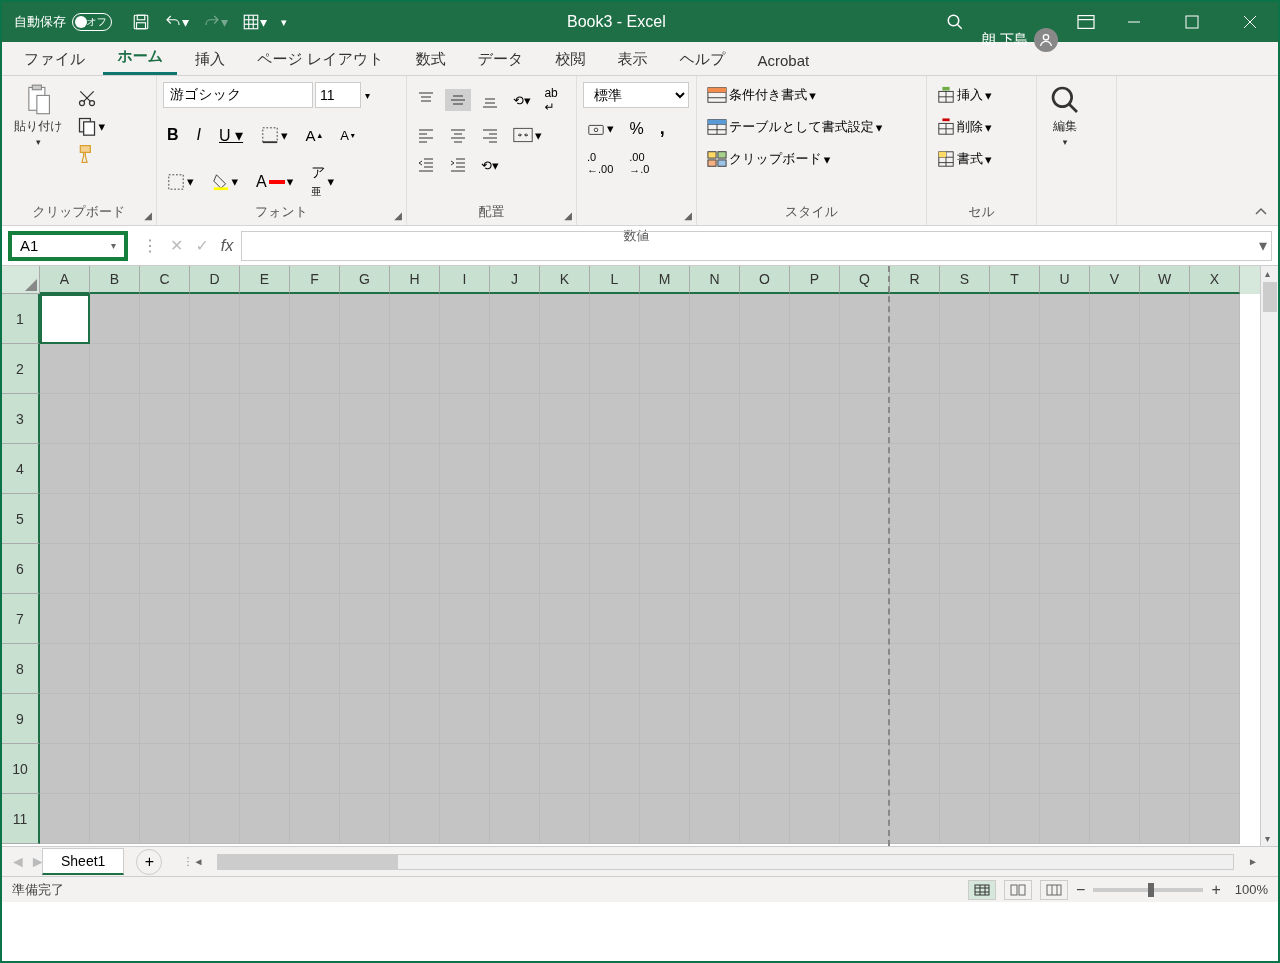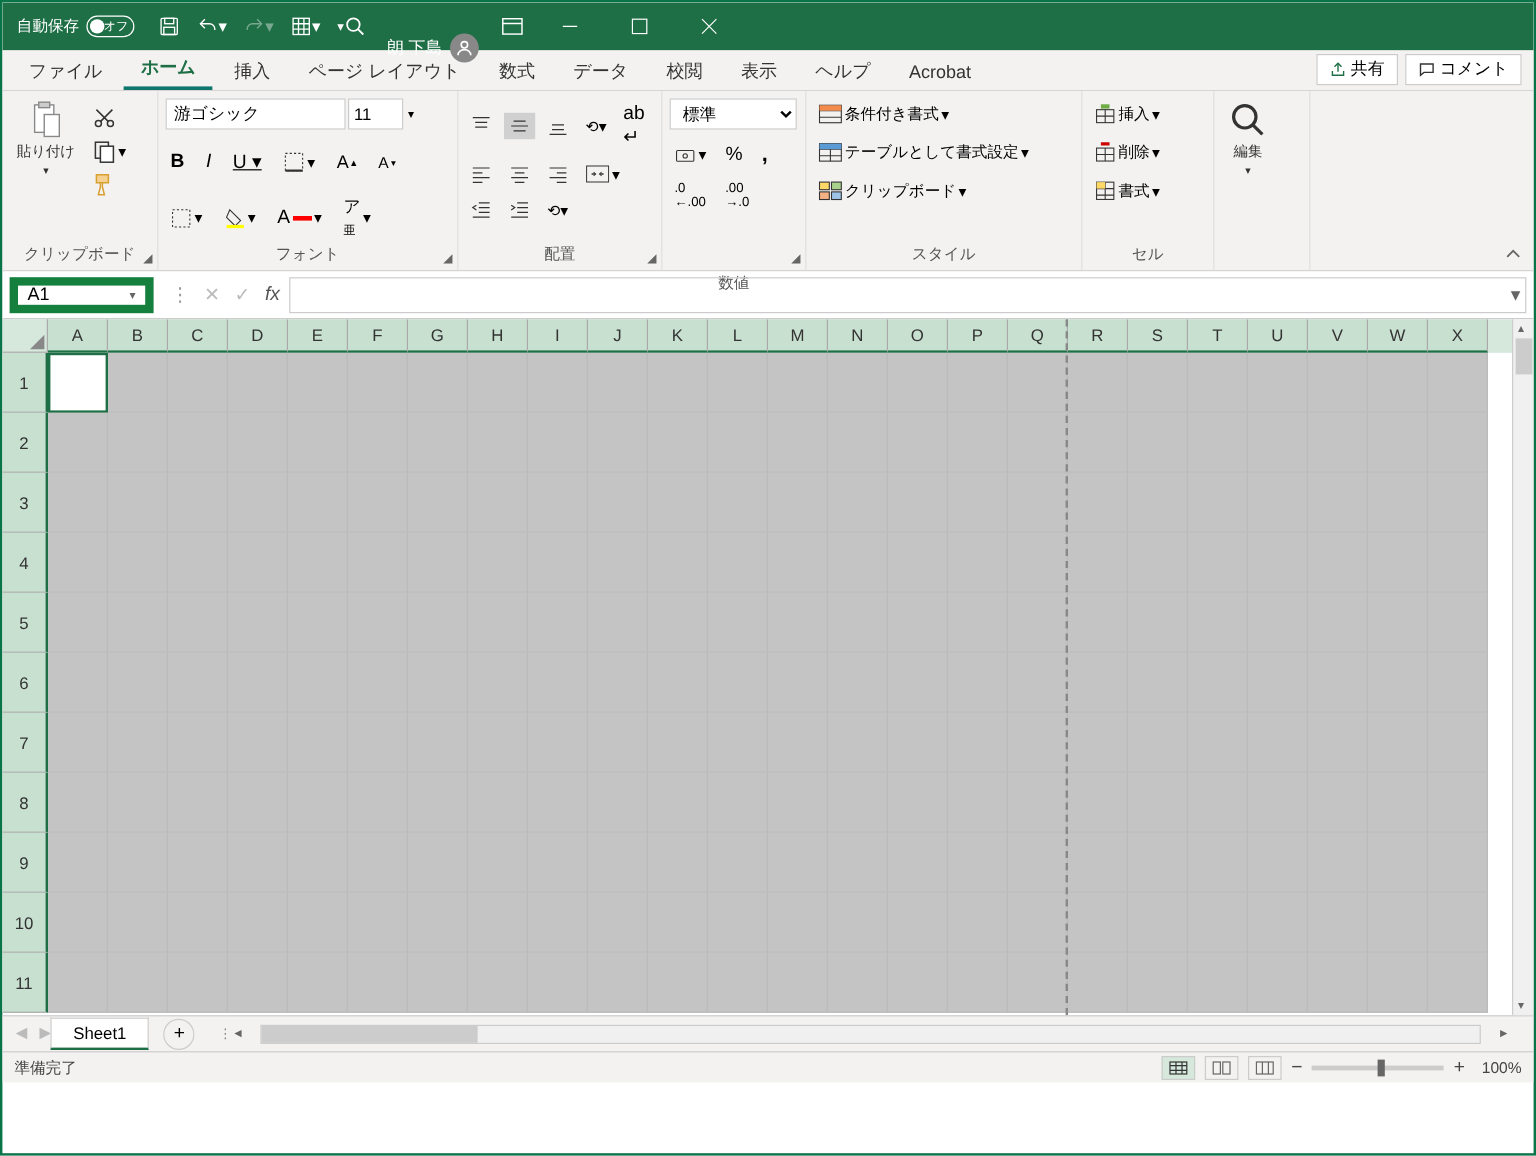--- a/index.html
+++ b/index.html
@@ -30,21 +30,21 @@
 .group-launcher { position: absolute; right: 4px; bottom: 4px; font-size: 10px; color: #666; cursor: pointer; }
 .big-btn { display: flex; flex-direction: column; align-items: center; gap: 2px; padding: 4px 6px; cursor: pointer; font-size: 12px; color: #333; }
 .big-btn svg, .big-btn .icon { width: 32px; height: 32px; }
 .col-stack { display: flex; flex-direction: column; gap: 4px; }
 .small-btn { padding: 2px 4px; cursor: pointer; display: flex; align-items: center; gap: 2px; font-size: 13px; }
 .font-select { width: 150px; height: 26px; border: 1px solid #ccc; background: #fff; padding: 0 6px; font-size: 14px; }
 .size-select { width: 46px; height: 26px; border: 1px solid #ccc; background: #fff; padding: 0 4px; font-size: 14px; }
 .btn-row { display: flex; gap: 2px; align-items: center; }
 .ribbon-collapse { position: absolute; right: 10px; bottom: 6px; cursor: pointer; }
 .namebox-bar { height: 40px; background: #fff; border-bottom: 1px solid #ccc; display: flex; align-items: center; }
-.namebox { width: 120px; height: 30px; border: 7px solid #15803d; margin: 0 6px; padding: 0 8px; font-size: 15px; display: flex; align-items: center; justify-content: space-between; }
+.namebox { width: 120px; height: 30px; border: 4px solid #15803d; margin: 0 6px; padding: 0 8px; font-size: 15px; display: flex; align-items: center; justify-content: space-between; }
 .fx-controls { display: flex; gap: 12px; align-items: center; padding: 0 8px; color: #999; }
 .formula-bar { flex: 1; height: 30px; border: 1px solid #ccc; margin-right: 6px; position: relative; }
 .formula-expand { position: absolute; right: 4px; top: 4px; cursor: pointer; color: #666; }
 .grid-area { position: relative; height: 580px; display: flex; }
 .row-headers { width: 38px; background: #d5e8db; }
 .corner { width: 38px; height: 28px; background: #d5e8db; border-right: 1px solid #aaa; border-bottom: 1px solid #aaa; position: relative; }
 .corner::after { content: ''; position: absolute; right: 2px; bottom: 2px; border-left: 12px solid transparent; border-bottom: 12px solid #888; }
 .col-headers { height: 28px; display: flex; background: #d5e8db; }
 .col-h { width: 50px; border-right: 1px solid #aaa; border-bottom: 2px solid #1e6f46; display: flex; align-items: center; justify-content: center; font-size: 14px; color: #333; background: #c8e0d0; }
 .row-h { height: 50px; border-right: 2px solid #1e6f46; border-bottom: 1px solid #aaa; display: flex; align-items: center; justify-content: center; font-size: 14px; color: #333; background: #c8e0d0; }
@@ -101,20 +101,21 @@
       <span class="qat-btn"><svg width="18" height="18" viewBox="0 0 24 24" fill="none" stroke="#fff" stroke-width="1.5">
             <rect x="3" y="3" width="18" height="18"></rect>
             <line x1="3" y1="9" x2="21" y2="9"></line>
             <line x1="3" y1="15" x2="21" y2="15"></line>
             <line x1="9" y1="3" x2="9" y2="21"></line>
             <line x1="15" y1="3" x2="15" y2="21"></line>
           </svg> ▾</span>
       <span class="qat-btn" style="font-size:11px;">▾</span>
     </div>
   </div>
+  <div class="title-center">Book3  -  Excel</div>
   <div class="title-right">
     <span>
         <svg width="18" height="18" viewBox="0 0 24 24" fill="none" stroke="#fff" stroke-width="2">
           <circle cx="10" cy="10" r="7"></circle>
           <line x1="21" y1="21" x2="15" y2="15"></line>
         </svg>
       </span>
     <div class="user">
       <span>朗 下島</span>
       <div class="avatar">
@@ -153,41 +154,25 @@
   <div class="tab">ファイル</div>
   <div class="tab active">ホーム</div>
   <div class="tab">挿入</div>
   <div class="tab">ページ レイアウト</div>
   <div class="tab">数式</div>
   <div class="tab">データ</div>
   <div class="tab">校閲</div>
   <div class="tab">表示</div>
   <div class="tab">ヘルプ</div>
   <div class="tab">Acrobat</div>
-  <div class="tabs-right">
-    <div class="share-btn">
-        <svg width="14" height="14" viewBox="0 0 24 24" fill="none" stroke="#1e6f46" stroke-width="2">
-          <path d="M12 3v12"></path>
-          <path d="M7 8l5-5 5 5"></path>
-          <path d="M4 14v6h16v-6"></path>
-        </svg>
-        <span>共有</span>
-      </div>
-    <div class="comment-btn">
-        <svg width="14" height="14" viewBox="0 0 24 24" fill="none" stroke="#333" stroke-width="2">
-          <path d="M3 4h18v12H8l-5 4V4z"></path>
-        </svg>
-        <span>コメント</span>
-      </div>
-  </div>
 </div>
 
 <div class="ribbon" style="position:relative;">
 
-  <div class="ribbon-group" style="width:130px;">
+  <div class="ribbon-group" style="width:155px;">
     <div class="group-content">
       <div class="big-btn">
         <svg width="34" height="40" viewBox="0 0 24 28">
             <rect x="4" y="3" width="14" height="20" fill="#fff" stroke="#888"></rect>
             <rect x="7" y="1" width="8" height="4" fill="#ccc" stroke="#888"></rect>
             <rect x="11" y="10" width="11" height="16" fill="#fff" stroke="#888"></rect>
           </svg>
         <span>貼り付け</span>
         <span style="font-size:9px;">▾</span>
       </div>
@@ -270,21 +255,21 @@
             </svg>
           </span>
         <span class="small-btn">
             <svg width="18" height="18" viewBox="0 0 18 18" stroke="#333">
               <line x1="4" y1="8" x2="14" y2="8"></line>
               <line x1="4" y1="12" x2="14" y2="12"></line>
               <line x1="2" y1="16" x2="16" y2="16"></line>
             </svg>
           </span>
         <span class="small-btn">⟲▾</span>
-        <span class="small-btn" style="font-size:16px;">ab<br>↵</span>
+        <span class="small-btn" style="font-size:12px;">ab<br>↵</span>
       </div>
       <div class="btn-row" style="gap:6px;">
         <span class="small-btn">
             <svg width="18" height="18" viewBox="0 0 18 18" stroke="#333">
               <line x1="2" y1="4" x2="16" y2="4"></line>
               <line x1="2" y1="8" x2="10" y2="8"></line>
               <line x1="2" y1="12" x2="16" y2="12"></line>
               <line x1="2" y1="16" x2="10" y2="16"></line>
             </svg>
           </span>

